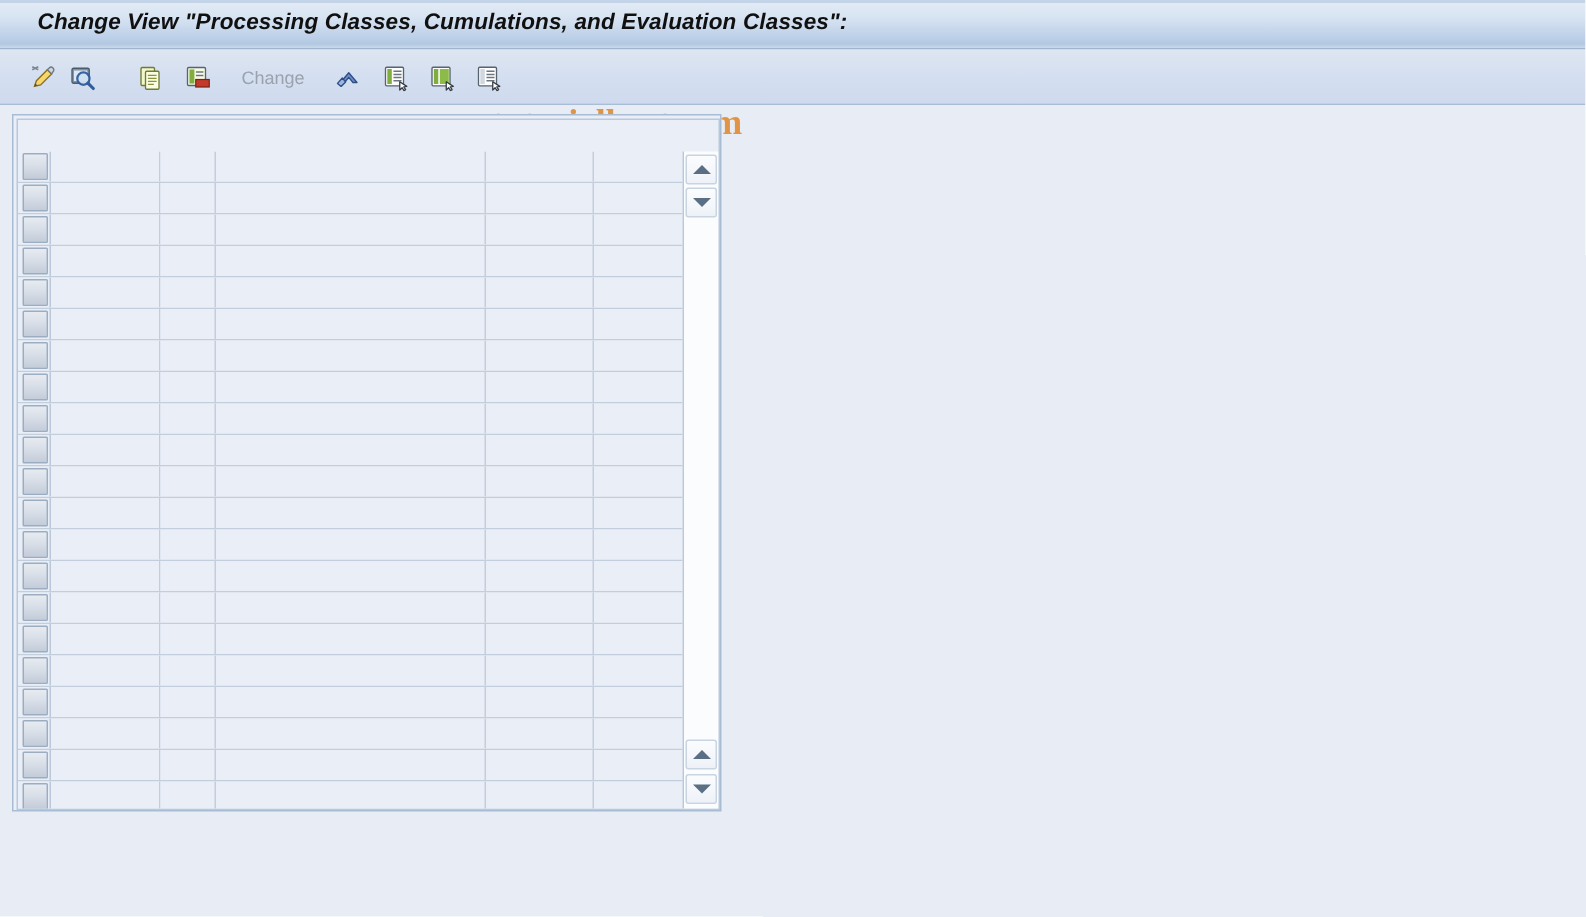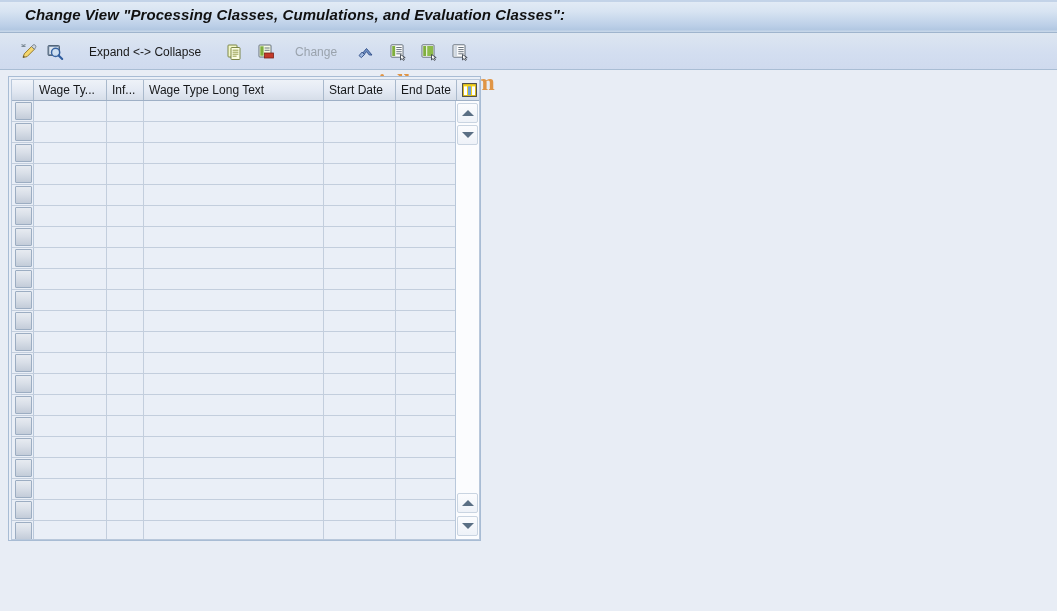--- a/index.html
+++ b/index.html
@@ -282,23 +282,20 @@
         <svg class="ico" width="18" height="18" viewBox="0 0 18 18">
           <rect x="2" y="2.5" width="11.5" height="10" rx="1" fill="#7d92aa" stroke="#4a5b6e" stroke-width="0.9"></rect>
           <rect x="3.3" y="4" width="8.9" height="7" fill="#dfe7f0"></rect>
           <circle cx="9.6" cy="9.4" r="4.1" fill="#cfe0f2" stroke="#2f5d9e" stroke-width="1.5" opacity="0.95"></circle>
           <line x1="12.6" y1="12.4" x2="16.2" y2="16.0" stroke="#2f5d9e" stroke-width="2.1" stroke-linecap="round"></line>
         </svg>
       </div>
 
       <div class="tb-gap"></div>
 
-      <div class="tb-btn">
-        <span class="tb-label">Expand &lt;-&gt; Collapse</span>
-      </div>
 
       <div class="tb-gap"></div>
 
       <div class="tb-btn">
         <svg class="ico" width="18" height="18" viewBox="0 0 18 18">
           <rect x="2" y="2" width="9" height="12" rx="0.8" fill="#f2f7c9" stroke="#6f7a36" stroke-width="0.9"></rect>
           <rect x="5" y="4.5" width="9" height="12" rx="0.8" fill="#fbfde2" stroke="#6f7a36" stroke-width="0.9"></rect>
           <line x1="6.6" y1="7.2" x2="12.4" y2="7.2" stroke="#8a9440" stroke-width="0.9"></line>
           <line x1="6.6" y1="9.2" x2="12.4" y2="9.2" stroke="#8a9440" stroke-width="0.9"></line>
           <line x1="6.6" y1="11.2" x2="12.4" y2="11.2" stroke="#8a9440" stroke-width="0.9"></line>
@@ -373,36 +370,20 @@
       </div>
 
     </div>
 
     <div id="watermark">www.tutorialkart.com</div>
   </div>
 
   <div id="table-control">
     <div id="table-inner">
 
-      <div id="thead">
-        <div class="th sel"></div>
-        <div class="th" style="width:73px">Wage Ty...</div>
-        <div class="th" style="width:37px">Inf...</div>
-        <div class="th" style="width:180px">Wage Type Long Text</div>
-        <div class="th" style="width:72px">Start Date</div>
-        <div class="th" style="width:61px">End Date</div>
-        <div class="th cfg">
-          <svg width="15" height="14" viewBox="0 0 15 14">
-            <rect x="0.6" y="0.6" width="13.8" height="12.8" fill="#f4d21a" stroke="#4a4a4a" stroke-width="1.1"></rect>
-            <rect x="2" y="3.4" width="3" height="8.6" fill="#ffffff"></rect>
-            <rect x="6" y="3.4" width="3" height="8.6" fill="#6f9fd8"></rect>
-            <rect x="10" y="3.4" width="3" height="8.6" fill="#ffffff"></rect>
-          </svg>
-        </div>
-      </div>
 
       <div id="tbody">
           <div class="trow">
             <div class="td selcell">
               <div class="selbtn"></div>
             </div>
             <div class="td" style="width: 73px;"></div>
             <div class="td" style="width: 37px;"></div>
             <div class="td" style="width: 180px;"></div>
             <div class="td" style="width: 72px;"></div>

